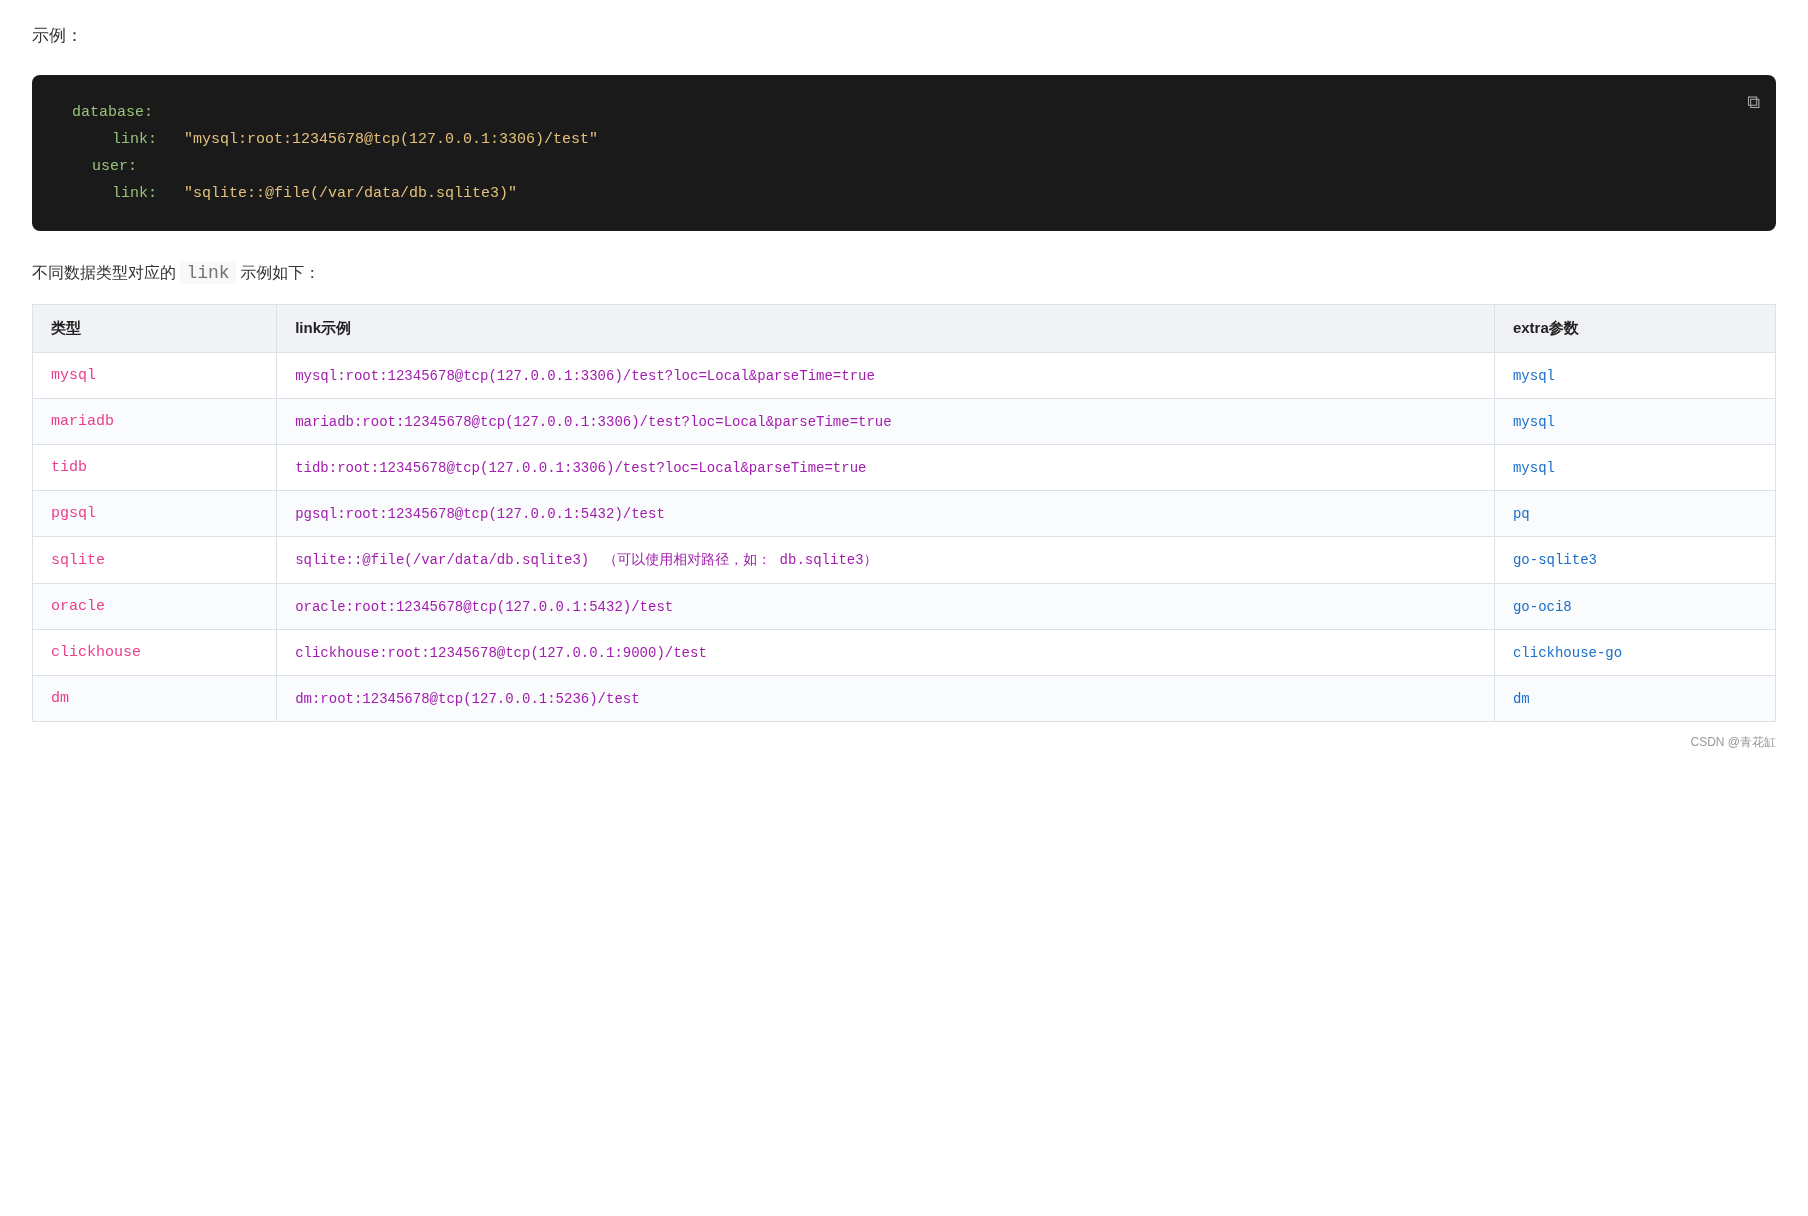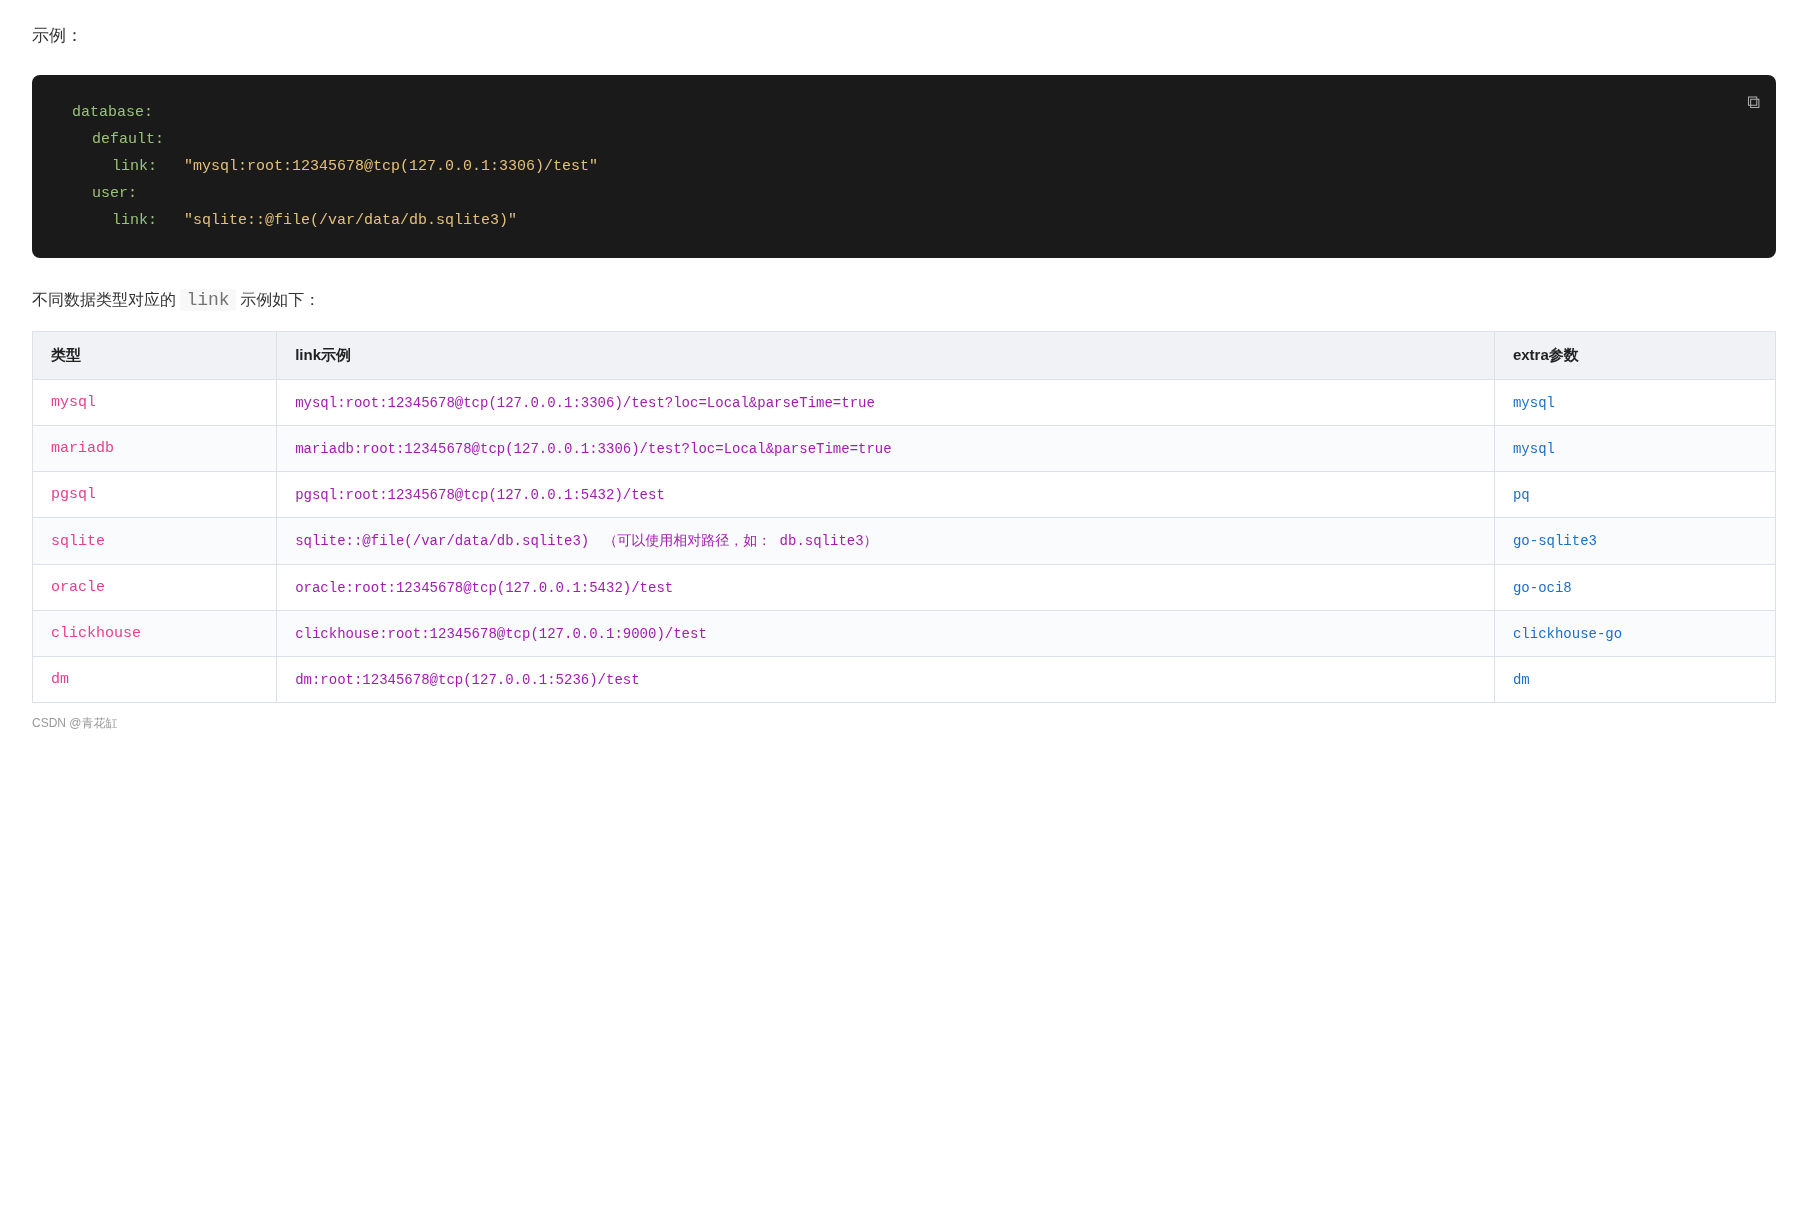--- a/index.html
+++ b/index.html
@@ -90,38 +90,35 @@
       font-size: 14px;
     }
     .extra-cell {
       color: #1a6fca;
       font-family: "Courier New", monospace;
       font-size: 14px;
       white-space: nowrap;
     }
 
     .footer-watermark {
-      text-align: left;
+      text-align: right;
       font-size: 12px;
       color: #999;
       margin-top: 12px;
     }
   </style>
 </head>
 <body>
 
 <p class="section-title">示例：</p>
 
 <div class="code-block">
   <span class="copy-icon">⧉</span>
   <div>
     <span class="code-key">database:</span>
-  </div>
-  <div class="code-indent1">
-    <span class="code-key">default:</span>
   </div>
   <div class="code-indent2">
     <span class="code-key">link: &nbsp;</span>
     <span class="code-value">"mysql:root:12345678@tcp(127.0.0.1:3306)/test"</span>
   </div>
   <div class="code-indent1">
     <span class="code-key">user:</span>
   </div>
   <div class="code-indent2">
     <span class="code-key">link: &nbsp;</span>
@@ -148,20 +145,25 @@
         <td class="type-cell">mysql</td>
         <td class="link-cell">mysql:root:12345678@tcp(127.0.0.1:3306)/test?loc=Local&amp;parseTime=true</td>
         <td class="extra-cell">mysql</td>
       </tr>
       <tr>
         <td class="type-cell">mariadb</td>
         <td class="link-cell">mariadb:root:12345678@tcp(127.0.0.1:3306)/test?loc=Local&amp;parseTime=true</td>
         <td class="extra-cell">mysql</td>
       </tr>
       <tr>
+        <td class="type-cell">tidb</td>
+        <td class="link-cell">tidb:root:12345678@tcp(127.0.0.1:3306)/test?loc=Local&amp;parseTime=true</td>
+        <td class="extra-cell">mysql</td>
+      </tr>
+      <tr>
         <td class="type-cell">pgsql</td>
         <td class="link-cell">pgsql:root:12345678@tcp(127.0.0.1:5432)/test</td>
         <td class="extra-cell">pq</td>
       </tr>
       <tr>
         <td class="type-cell">sqlite</td>
         <td class="link-cell">sqlite::@file(/var/data/db.sqlite3)　（可以使用相对路径，如：  db.sqlite3）</td>
         <td class="extra-cell">go-sqlite3</td>
       </tr>
       <tr>

